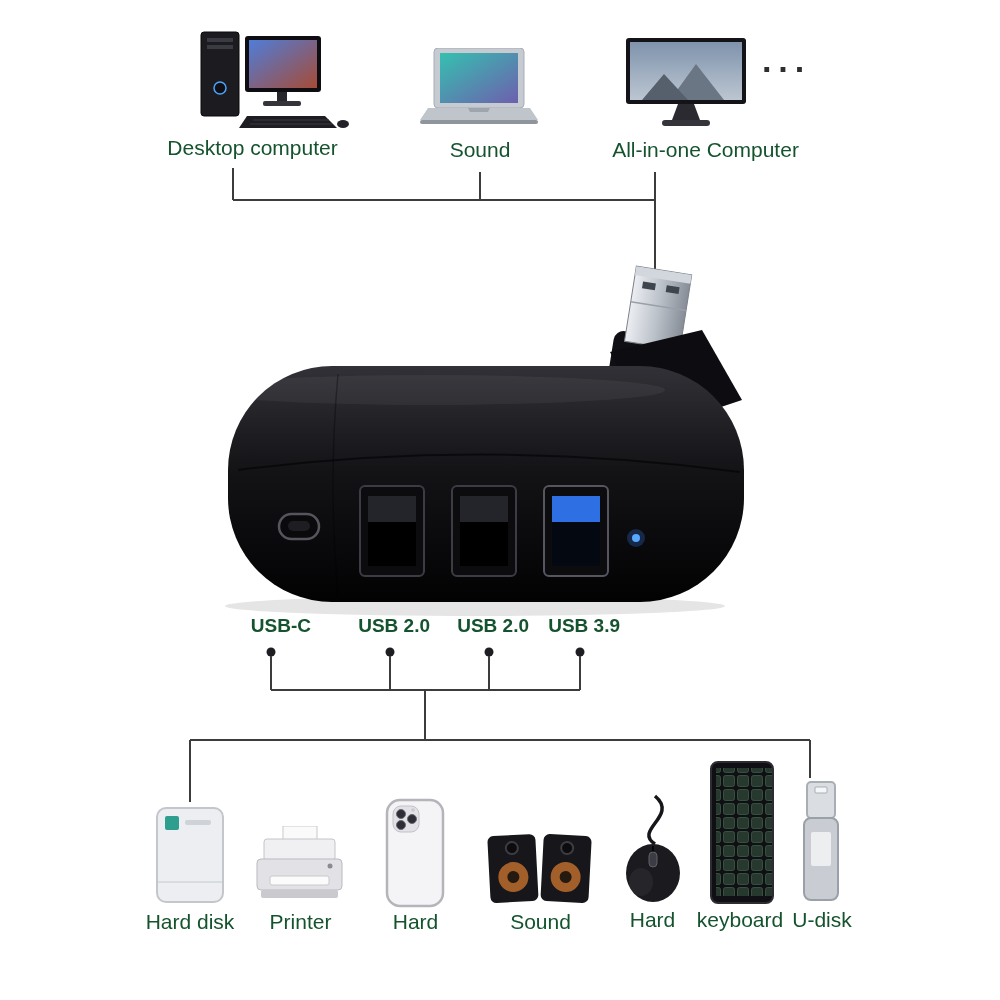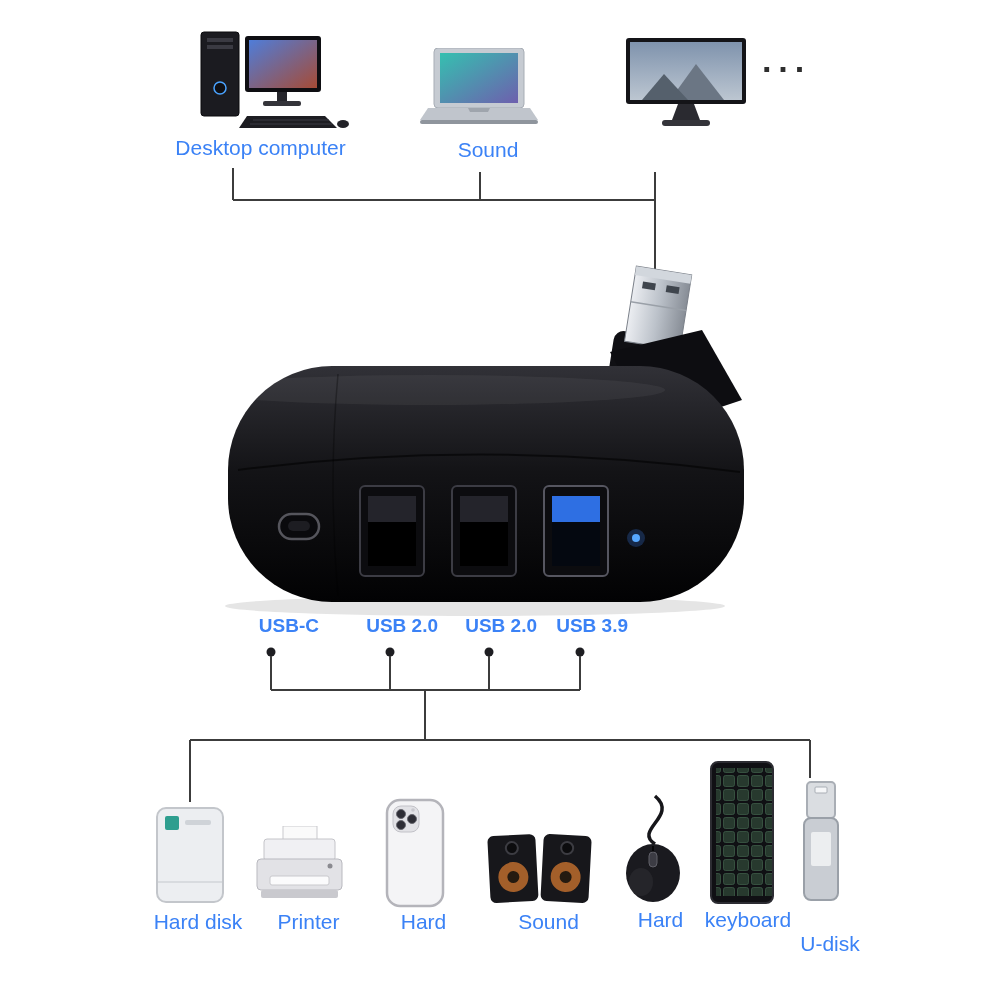--- a/index.html
+++ b/index.html
@@ -4,22 +4,22 @@
 <style>
   html,body{margin:0;padding:0;background:#fff;}
   .canvas{
     position:relative;width:1000px;height:1000px;background:#ffffff;
     font-family:"Liberation Sans", sans-serif;overflow:hidden;
   }
   .art{position:absolute;left:0;top:0;width:1000px;height:1000px;pointer-events:none;}
   .dev{position:absolute;}
   .dev svg{width:100%;height:100%;display:block;}
   .lbl{
-    position:absolute;text-align:center;color:#3b82f6;
-    font-size:21px;line-height:1.1;white-space:nowrap;margin-left:8px;
+    position:absolute;text-align:center;color:#14532d;
+    font-size:21px;line-height:1.1;white-space:nowrap;
   }
   .port-lbl{font-size:19px;font-weight:600;text-align:right;}
   .more{
     position:absolute;color:#2e2e2e;font-size:34px;font-weight:700;
     letter-spacing:5px;line-height:1;
   }
 </style>
 </head>
 <body>
 
@@ -169,20 +169,21 @@
       <polygon points="38,36 62,62 16,62" fill="#55606c"></polygon>
       <polygon points="52,66 68,66 74,82 46,82" fill="#2a2a30"></polygon>
       <rect x="36" y="82" width="48" height="6" rx="3" fill="#34343a"></rect>
     </svg>
   </div>
 
   <div class="more" style="left:762px;top:52px;">···</div>
 
   <div class="lbl" style="left:150px;top:136px;width:205px">Desktop computer</div>
   <div class="lbl" style="left:420px;top:138px;width:120px">Sound</div>
+  <div class="lbl" style="left:598px;top:138px;width:215px">All-in-one Computer</div>
 
   <div class="lbl port-lbl" style="left:231px;top:616px;width:80px">USB-C</div>
   <div class="lbl port-lbl" style="left:350px;top:616px;width:80px">USB 2.0</div>
   <div class="lbl port-lbl" style="left:449px;top:616px;width:80px">USB 2.0</div>
   <div class="lbl port-lbl" style="left:540px;top:616px;width:80px">USB 3.9</div>
 
   <div class="dev" style="left:155px;top:806px;width:70px;height:98px">
     <svg viewBox="0 0 70 98">
       <rect x="2" y="2" width="66" height="94" rx="9" fill="#eceef1" stroke="#c3c6cb" stroke-width="2"></rect>
       <rect x="10" y="10" width="14" height="14" rx="2" fill="#2e9e8f"></rect>
@@ -260,15 +261,15 @@
       <rect x="15" y="52" width="20" height="34" rx="2" fill="#eceef0"></rect>
     </svg>
   </div>
 
   <div class="lbl" style="left:140px;top:910px;width:100px">Hard disk</div>
   <div class="lbl" style="left:253px;top:910px;width:95px">Printer</div>
   <div class="lbl" style="left:368px;top:910px;width:95px">Hard</div>
   <div class="lbl" style="left:493px;top:910px;width:95px">Sound</div>
   <div class="lbl" style="left:605px;top:908px;width:95px">Hard</div>
   <div class="lbl" style="left:688px;top:908px;width:104px">keyboard</div>
-  <div class="lbl" style="left:772px;top:932px;width:100px">U-disk</div>
+  <div class="lbl" style="left:772px;top:908px;width:100px">U-disk</div>
 
 </div>
 
 </body></html>

